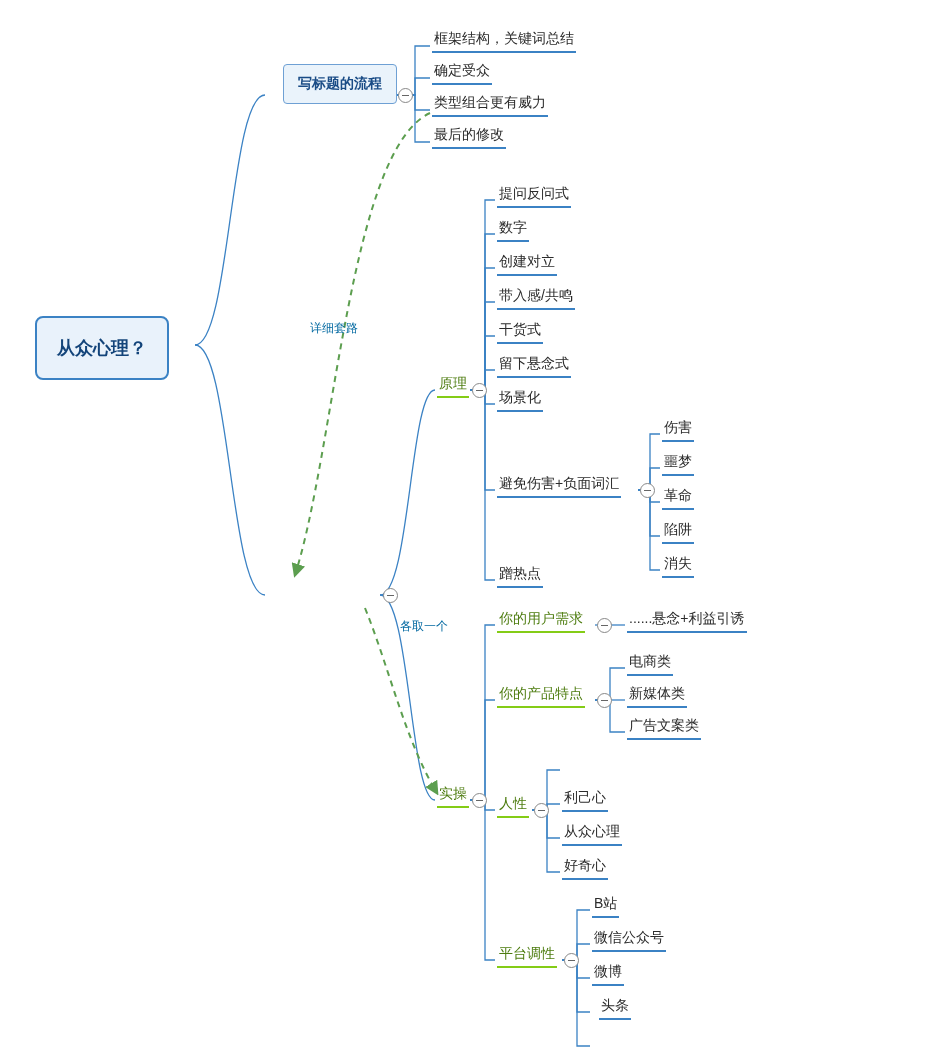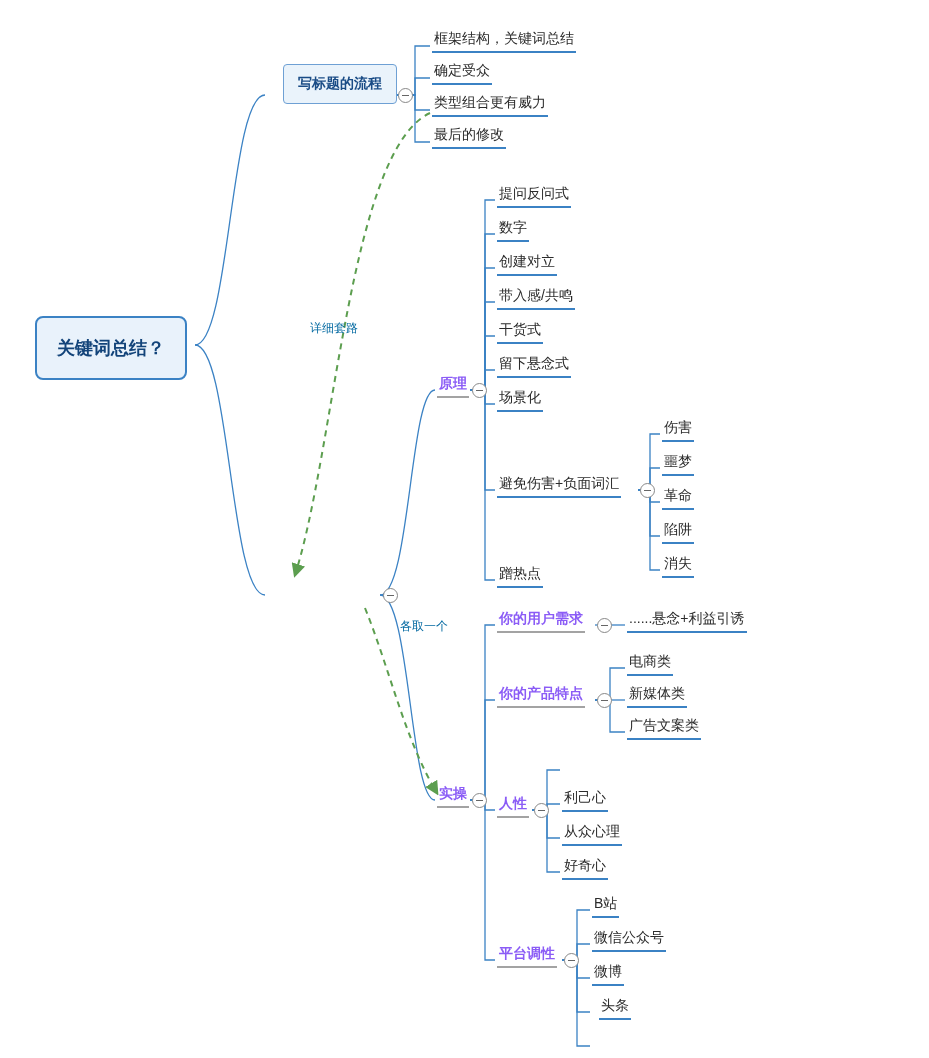--- a/index.html
+++ b/index.html
@@ -4,21 +4,21 @@
 <style>
   html,body{margin:0;padding:0;background:#fff;font-family:"Microsoft YaHei","PingFang SC",Arial,sans-serif;}
   #canvas{position:relative;width:929px;height:1058px;}
   svg{position:absolute;left:0;top:0;}
   .node{position:absolute;white-space:nowrap;}
   .root{border:2px solid #3b82c4;border-radius:8px;background:#e9f2fb;color:#13447a;
         font-weight:700;font-size:18px;padding:18px 20px;}
   .box{border:1px solid #6ea0d4;border-radius:4px;background:#eaf3fb;color:#1a4c86;
        font-weight:700;font-size:14px;padding:10px 14px;}
   .leaf{color:#2b2b2b;font-size:14px;padding:2px 2px 3px 2px;border-bottom:2px solid #3b82c4;}
-  .plain{color:#8b5cf6;font-size:14px;padding:2px 2px 3px 2px;border-bottom:2px solid #a3a3a3;font-weight:bold;}
+  .plain{color:#4d7c0f;font-size:14px;padding:2px 2px 3px 2px;border-bottom:2px solid #84cc16;}
   .edgelabel{position:absolute;color:#0369a1;font-size:12px;white-space:nowrap;}
   .toggle{position:absolute;width:13px;height:13px;border:1px solid #888;border-radius:50%;
           background:#fff;display:flex;align-items:center;justify-content:center;}
   .toggle::after{content:"";width:7px;height:1px;background:#666;}
 </style>
 </head>
 <body>
 <div id="canvas">
 
 <svg width="929" height="1058">
@@ -80,21 +80,21 @@
     <path d="M 562 960 L 577 960 L 577 1046 L 590 1046"></path>
   </g>
 
   <g stroke="#5c9e4f" stroke-width="2" fill="none" stroke-dasharray="6 5">
     <path d="M 430 113 C 350 150 335 450 295 575" marker-end="url(#arrow)"></path>
     <path d="M 365 608 C 390 670 405 740 437 793" marker-end="url(#arrow)"></path>
   </g>
 </svg>
 
 <div class="node root" style="left:35px;top:316px;">
-  <span>关键词总结？</span>
+  <span>从众心理？</span>
 </div>
 
 <div class="node box" style="left:268px;top:64px;margin-left:15px;">
   <span>写标题的流程</span>
 </div>
 <div class="toggle" style="left:398px;top:88px;"></div>
 <div class="node leaf" style="left:432px;top:28px;"><span>框架结构，关键词总结</span></div>
 <div class="node leaf" style="left:432px;top:60px;"><span>确定受众</span></div>
 <div class="node leaf" style="left:432px;top:92px;"><span>类型组合更有威力</span></div>
 <div class="node leaf" style="left:432px;top:124px;"><span>最后的修改</span></div>

